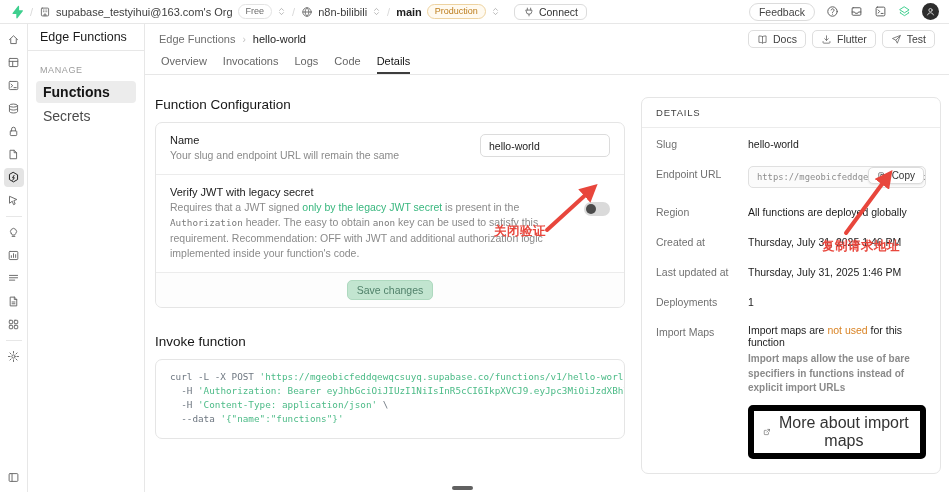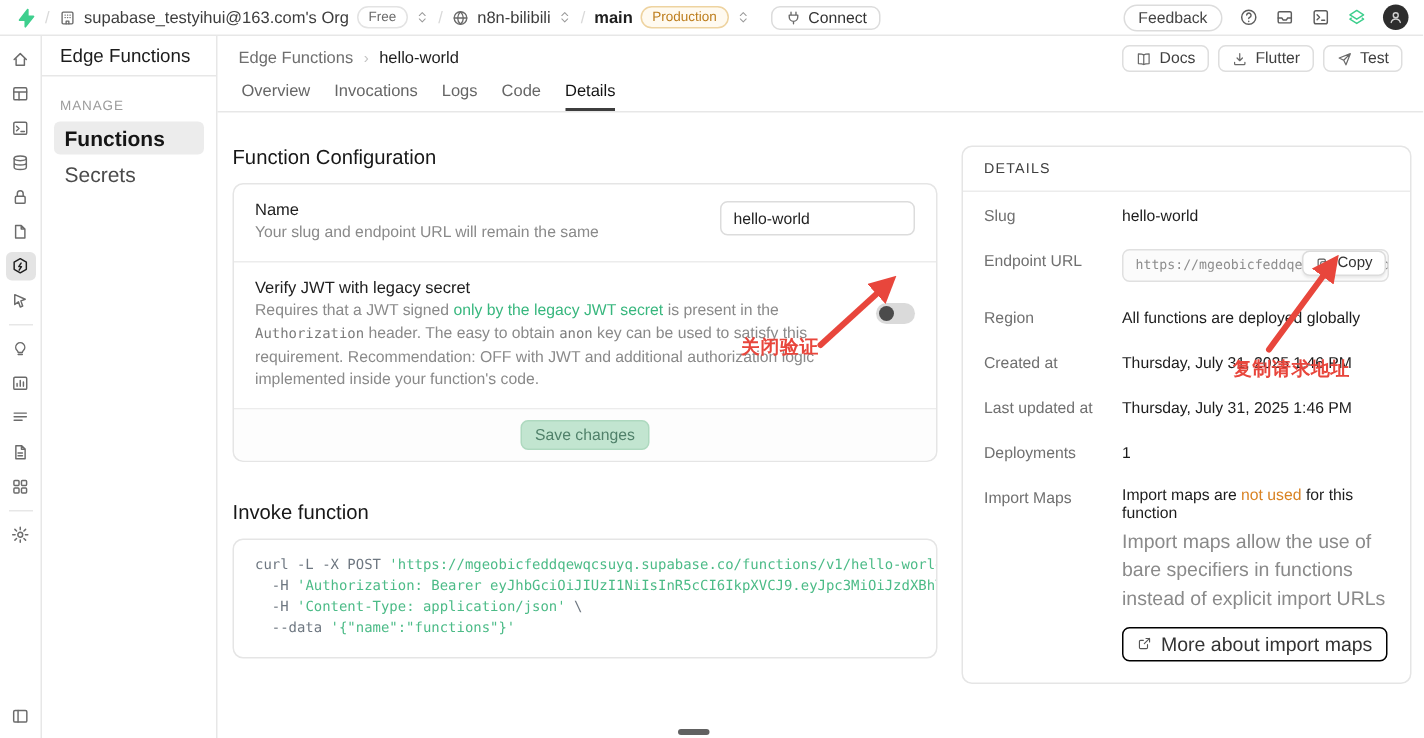--- a/index.html
+++ b/index.html
@@ -89,22 +89,22 @@
   .details-head { padding:9px 14px; font-size:9.5px; letter-spacing:.8px; color:#3f3f3f; border-bottom:1px solid #ececec; font-weight:500; }
   .d-row { display:flex; align-items:flex-start; padding:8px 14px; font-size:10.5px; }
   .d-label { width:92px; flex:none; color:#707070; padding-top:2px; }
   .d-value { color:#1c1c1c; padding-top:2px; font-weight:500; }
   .endpoint-wrap { position:relative; flex:1; min-width:0; }
   .endpoint-input { border:1px solid #e0e0e0; background:#fbfbfb; border-radius:5px; height:22px; display:flex; align-items:center; padding:0 8px; font-family:"DejaVu Sans Mono", monospace; font-size:8.8px; color:#8d8d8d; overflow:hidden; white-space:nowrap; }
   .copy-btn { position:absolute; right:2px; top:1px; display:flex; gap:5px; align-items:center; background:#fff; border:1px solid #dcdcdc; border-radius:5px; padding:2px 8px; font-size:10px; color:#333; box-shadow:0 1px 2px rgba(0,0,0,.08); cursor:pointer; }
   .copy-btn .ico { width:10px; height:10px; color:#555; display:flex; }
   .import-line1 { font-size:10.5px; color:#1c1c1c; margin-bottom:4px; font-weight:500; }
   .hl-warn { color:#d98324; }
-  .import-line2 { font-size:13px; color:#8a8a8a; line-height:1.45; margin-bottom:9px; font-weight:400; }
-  .link-btn { display:inline-flex; align-items:center; gap:6px; border:1px solid #000000; border-radius:5px; padding:3px 9px; font-size:13px; color:#333; background:#fff; cursor:pointer; }
+  .import-line2 { font-size:10px; color:#8a8a8a; line-height:1.45; margin-bottom:9px; font-weight:700; }
+  .link-btn { display:inline-flex; align-items:center; gap:6px; border:6px solid #000000; border-radius:5px; padding:3px 9px; font-size:16px; color:#333; background:#fff; cursor:pointer; }
   .link-btn .ico { width:10px; height:10px; color:#555; display:flex; }
   .d-import { padding-bottom:14px; }
 
   
   .overlay { position:absolute; inset:0; width:949px; height:492px; pointer-events:none; z-index:40; }
   .anno { position:absolute; color:#e8463c; font-weight:700; font-size:12.5px; z-index:41; pointer-events:none; letter-spacing:.5px; }
   .scroll-thumb { position:absolute; left:452px; top:486px; width:21px; height:4px; border-radius:2px; background:#616161; z-index:30; cursor:pointer; }
 </style>
 </head>
 <body>

